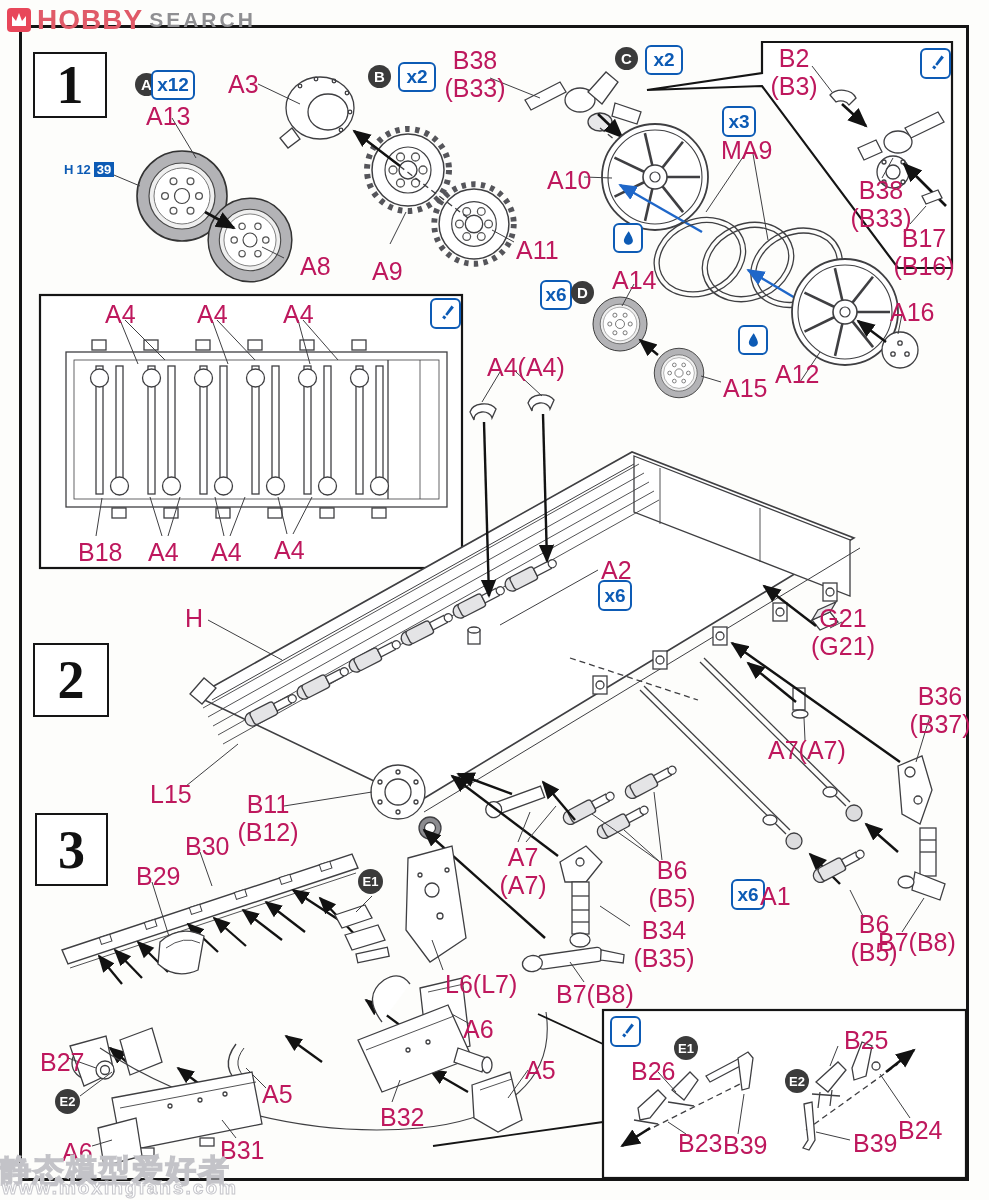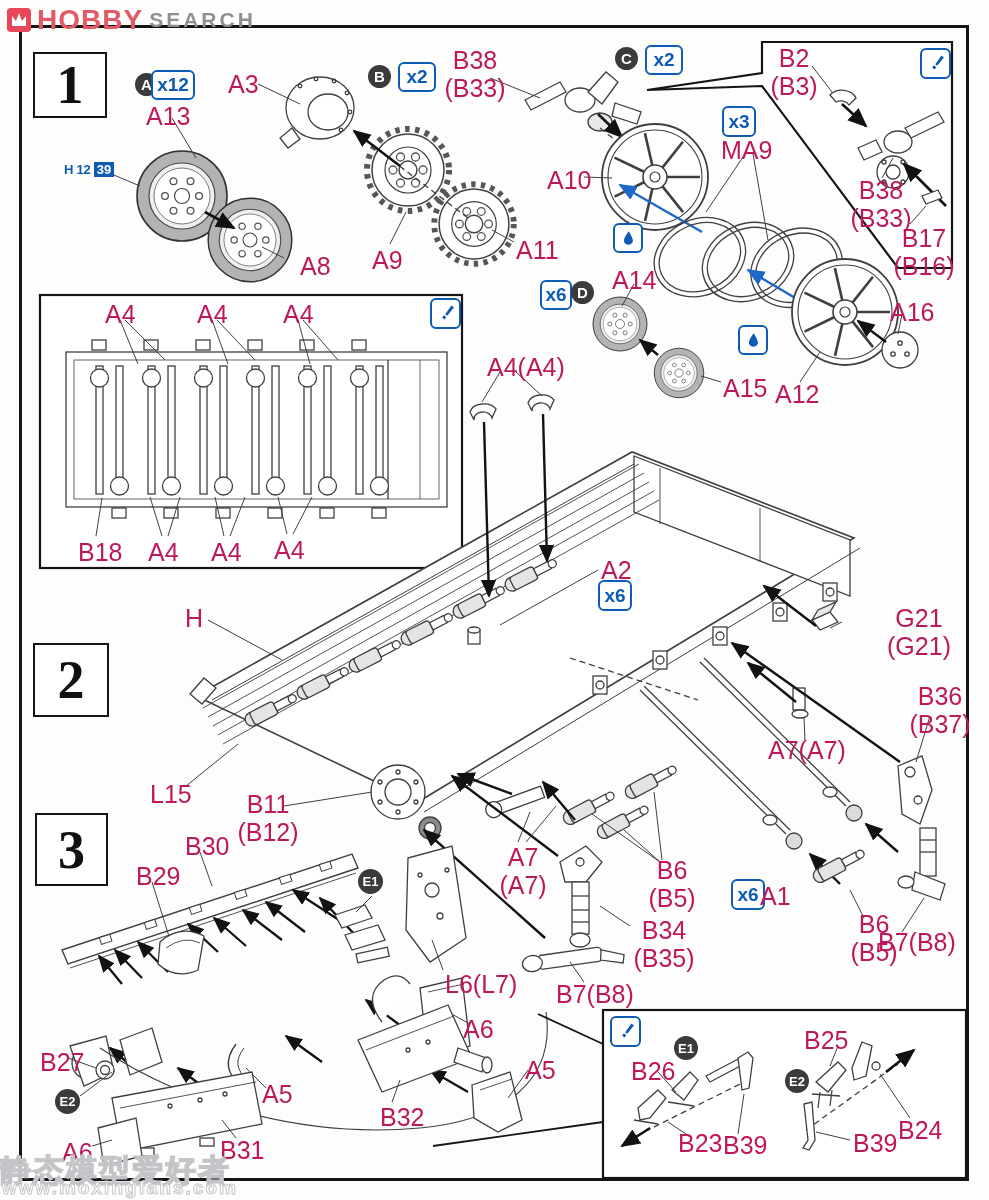--- a/index.html
+++ b/index.html
@@ -606,50 +606,50 @@
 
 <div class="paint" style="left:64px;top:162px">
   <span>H</span>
   <span>12</span>
   <span class="chip">39</span>
 </div>
 
 <div class="lbl" style="left:146px;top:102px">A13</div>
 <div class="lbl" style="left:228px;top:70px">A3</div>
 <div class="lbl" style="left:300px;top:252px">A8</div>
-<div class="lbl" style="left:372px;top:246px">A9</div>
+<div class="lbl" style="left:372px;top:257px">A9</div>
 <div class="lbl" style="left:516px;top:236px">A11</div>
 <div class="lbl ctr" style="left:440px;top:46px;width:70px">B38
 (B33)</div>
 <div class="lbl" style="left:547px;top:166px">A10</div>
 <div class="lbl" style="left:721px;top:136px">MA9</div>
 <div class="lbl ctr" style="left:762px;top:44px;width:64px">B2
 (B3)</div>
 <div class="lbl ctr" style="left:846px;top:176px;width:70px">B38
 (B33)</div>
 <div class="lbl ctr" style="left:888px;top:224px;width:72px">B17
 (B16)</div>
 <div class="lbl" style="left:612px;top:266px">A14</div>
 <div class="lbl" style="left:723px;top:374px">A15</div>
-<div class="lbl" style="left:775px;top:380px">A12</div>
+<div class="lbl" style="left:775px;top:360px">A12</div>
 <div class="lbl" style="left:890px;top:298px">A16</div>
 <div class="lbl" style="left:105px;top:300px">A4</div>
 <div class="lbl" style="left:197px;top:300px">A4</div>
 <div class="lbl" style="left:283px;top:300px">A4</div>
 <div class="lbl" style="left:78px;top:538px">B18</div>
 <div class="lbl" style="left:148px;top:538px">A4</div>
 <div class="lbl" style="left:211px;top:538px">A4</div>
 <div class="lbl" style="left:274px;top:536px">A4</div>
 <div class="lbl" style="left:487px;top:353px">A4(A4)</div>
 <div class="lbl" style="left:601px;top:556px">A2</div>
 <div class="lbl" style="left:185px;top:604px">H</div>
 <div class="lbl" style="left:150px;top:780px">L15</div>
 <div class="lbl ctr" style="left:230px;top:790px;width:76px">B11
 (B12)</div>
-<div class="lbl ctr" style="left:880px;top:604px;width:78px">G21
+<div class="lbl ctr" style="left:804px;top:604px;width:78px">G21
 (G21)</div>
 <div class="lbl ctr" style="left:904px;top:682px;width:72px">B36
 (B37)</div>
 <div class="lbl" style="left:768px;top:736px">A7(A7)</div>
 <div class="lbl ctr" style="left:490px;top:843px;width:66px">A7
 (A7)</div>
 <div class="lbl ctr" style="left:642px;top:856px;width:60px">B6
 (B5)</div>
 <div class="lbl ctr" style="left:624px;top:916px;width:80px">B34
 (B35)</div>
@@ -664,18 +664,18 @@
 <div class="lbl" style="left:40px;top:1048px">B27</div>
 <div class="lbl" style="left:463px;top:1015px">A6</div>
 <div class="lbl" style="left:525px;top:1056px">A5</div>
 <div class="lbl" style="left:380px;top:1103px">B32</div>
 <div class="lbl" style="left:262px;top:1080px">A5</div>
 <div class="lbl" style="left:220px;top:1136px">B31</div>
 <div class="lbl" style="left:62px;top:1138px">A6</div>
 <div class="lbl" style="left:631px;top:1057px">B26</div>
 <div class="lbl" style="left:678px;top:1129px">B23</div>
 <div class="lbl" style="left:723px;top:1131px">B39</div>
-<div class="lbl" style="left:804px;top:1026px">B25</div>
+<div class="lbl" style="left:844px;top:1026px">B25</div>
 <div class="lbl" style="left:898px;top:1116px">B24</div>
 <div class="lbl" style="left:853px;top:1129px">B39</div>
 
 <div class="wm" id="wm1">静态模型爱好者</div>
 <div class="wm" id="wm2">www.moxingfans.com</div>
 
 </body></html>

